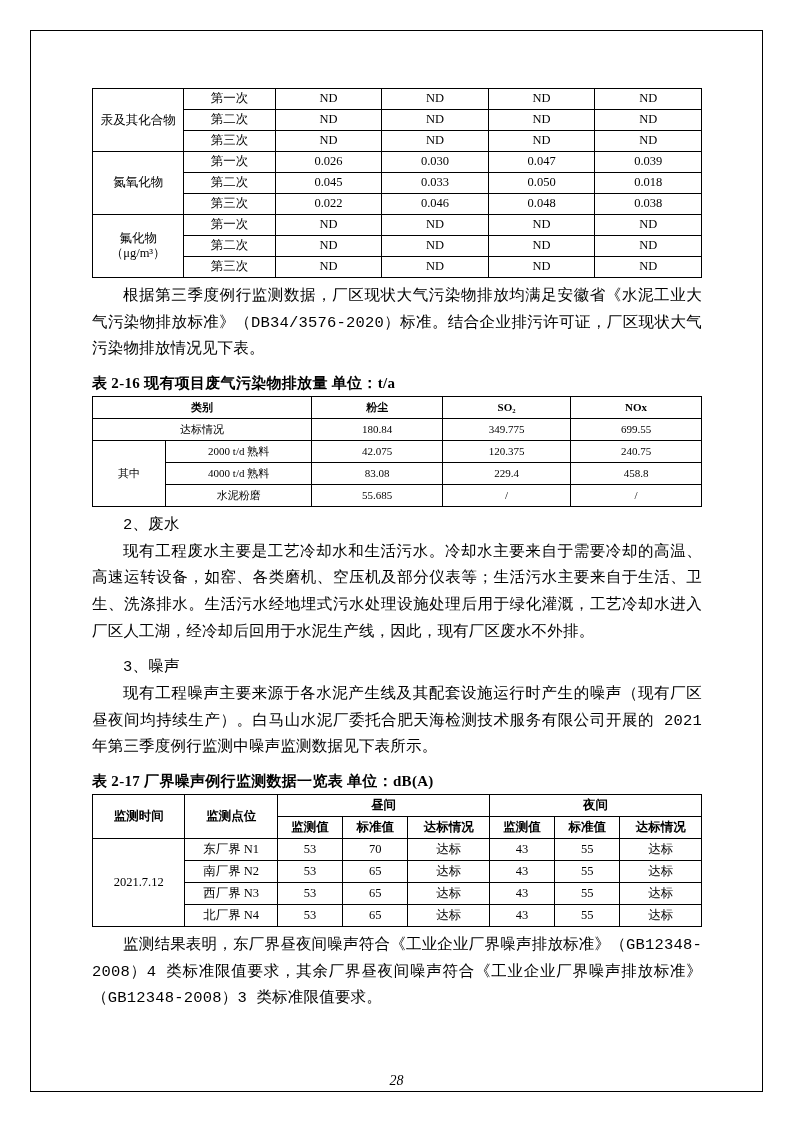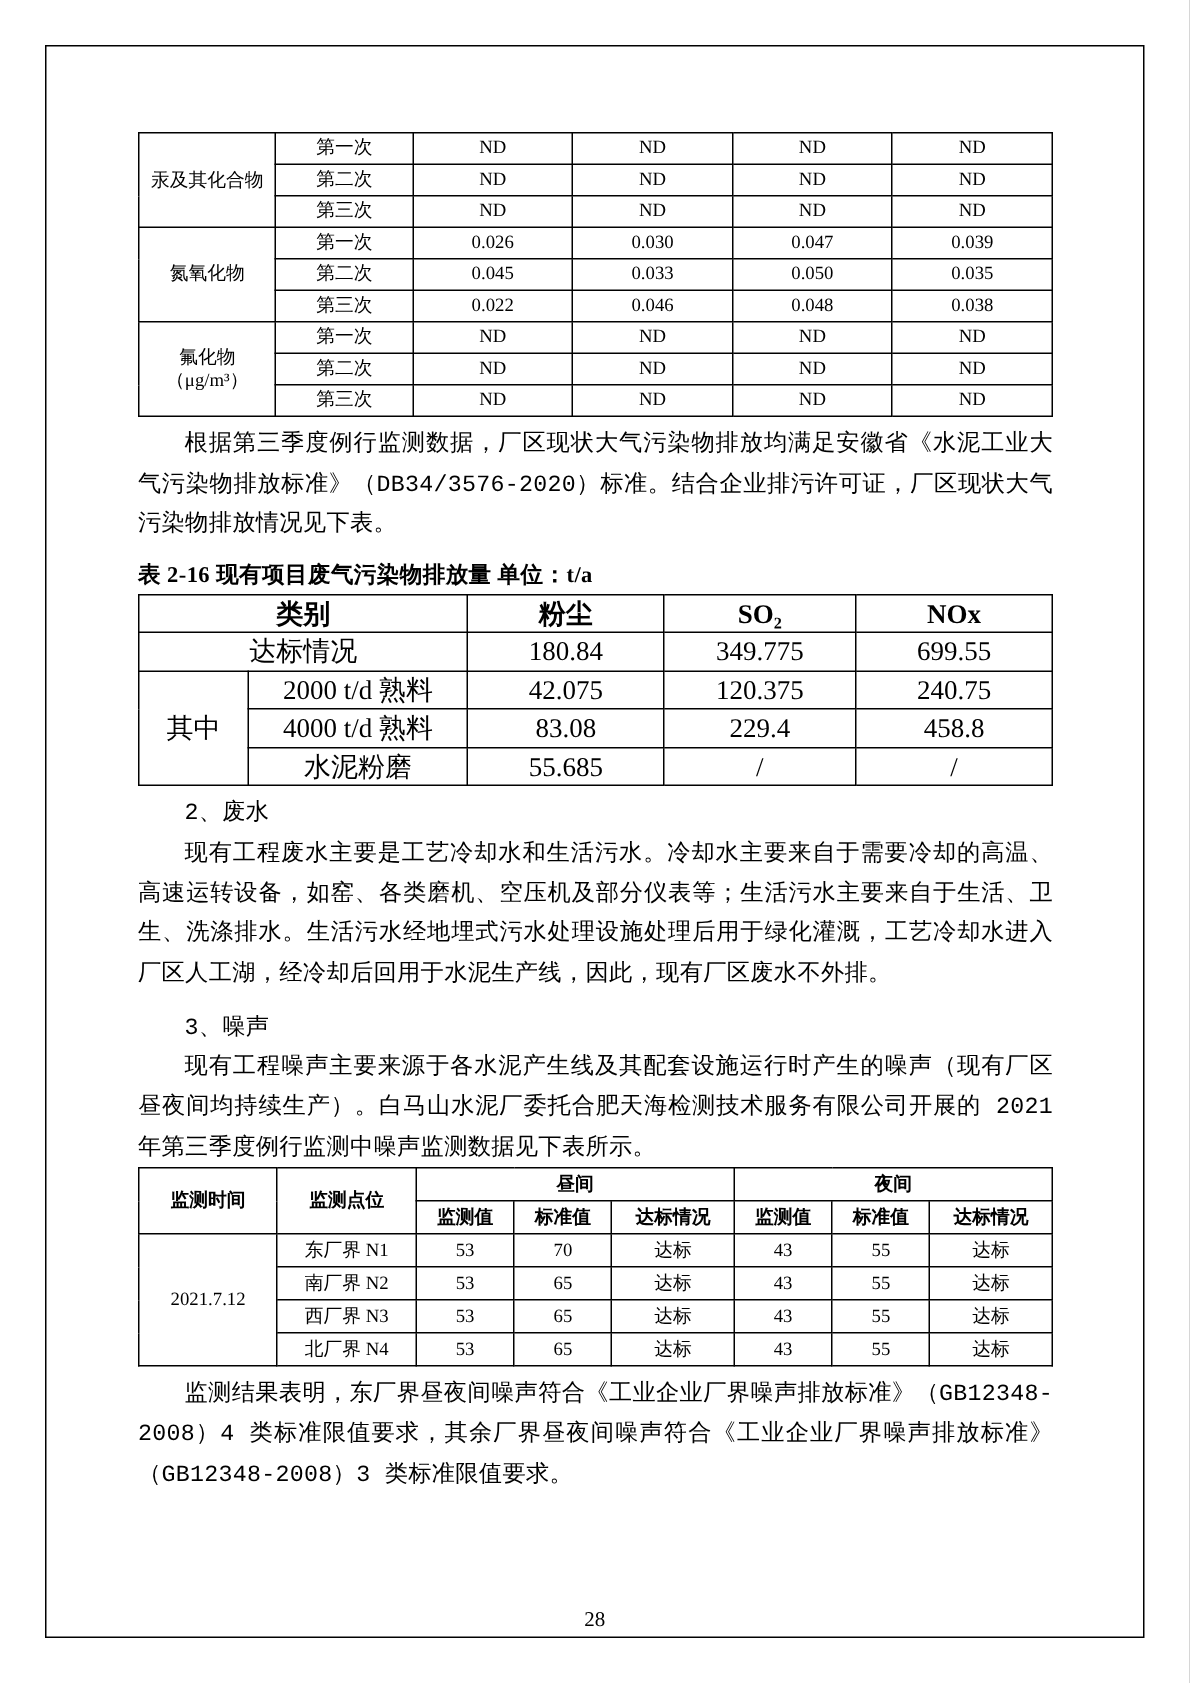--- a/index.html
+++ b/index.html
@@ -65,31 +65,32 @@
   }
   .tbl-caption {
     font-size: 15px;
     font-weight: bold;
     text-align: left;
     margin: 11px 0 3px 0;
     letter-spacing: 0.3px;
   }
   .block-gap { height: 9px; }
   .small-gap { height: 5px; }
-  .tbl-16 td { height: 19px; font-size: 18px; }
+  .tbl-16 td { height: 19px; font-size: 11px; }
   .tbl-16 .hdr { font-weight: bold; }
   .tbl-17 td { height: 19px; font-size: 12.5px; }
   .tbl-17 .hdr { font-weight: bold; }
   .pagenum {
     position: absolute;
     left: 0;
     right: 0;
     top: 1073px;
     text-align: center;
     font-size: 14px;
+    font-style: italic;
   }
   .vtext { line-height: 1.2; margin-left: 16px; }
 </style>
 </head>
 <body>
 
 <div class="page">
   <div class="page-border"></div>
 
   <div class="content">
@@ -133,21 +134,21 @@
           <td>0.026</td>
           <td>0.030</td>
           <td>0.047</td>
           <td>0.039</td>
         </tr>
         <tr>
           <td>第二次</td>
           <td>0.045</td>
           <td>0.033</td>
           <td>0.050</td>
-          <td>0.035</td>
+          <td>0.018</td>
         </tr>
         <tr>
           <td>第三次</td>
           <td>0.022</td>
           <td>0.046</td>
           <td>0.048</td>
           <td>0.038</td>
         </tr>
 
         <tr>
@@ -224,20 +225,21 @@
     </table>
 
     <div class="small-gap"></div>
     <p class="para">2、废水</p>
     <p class="para">现有工程废水主要是工艺冷却水和生活污水。冷却水主要来自于需要冷却的高温、高速运转设备，如窑、各类磨机、空压机及部分仪表等；生活污水主要来自于生活、卫生、洗涤排水。生活污水经地埋式污水处理设施处理后用于绿化灌溉，工艺冷却水进入厂区人工湖，经冷却后回用于水泥生产线，因此，现有厂区废水不外排。</p>
 
     <div class="block-gap"></div>
     <p class="para">3、噪声</p>
     <p class="para">现有工程噪声主要来源于各水泥产生线及其配套设施运行时产生的噪声（现有厂区昼夜间均持续生产）。白马山水泥厂委托合肥天海检测技术服务有限公司开展的 2021 年第三季度例行监测中噪声监测数据见下表所示。</p>
 
+    <div class="tbl-caption">表 2-17  厂界噪声例行监测数据一览表  单位：dB(A)</div>
 
     <table class="tbl-17">
       <colgroup>
         <col style="width:16%">
         <col style="width:16%">
         <col style="width:11.3%">
         <col style="width:11.3%">
         <col style="width:14.1%">
         <col style="width:11.3%">
         <col style="width:11.3%">

